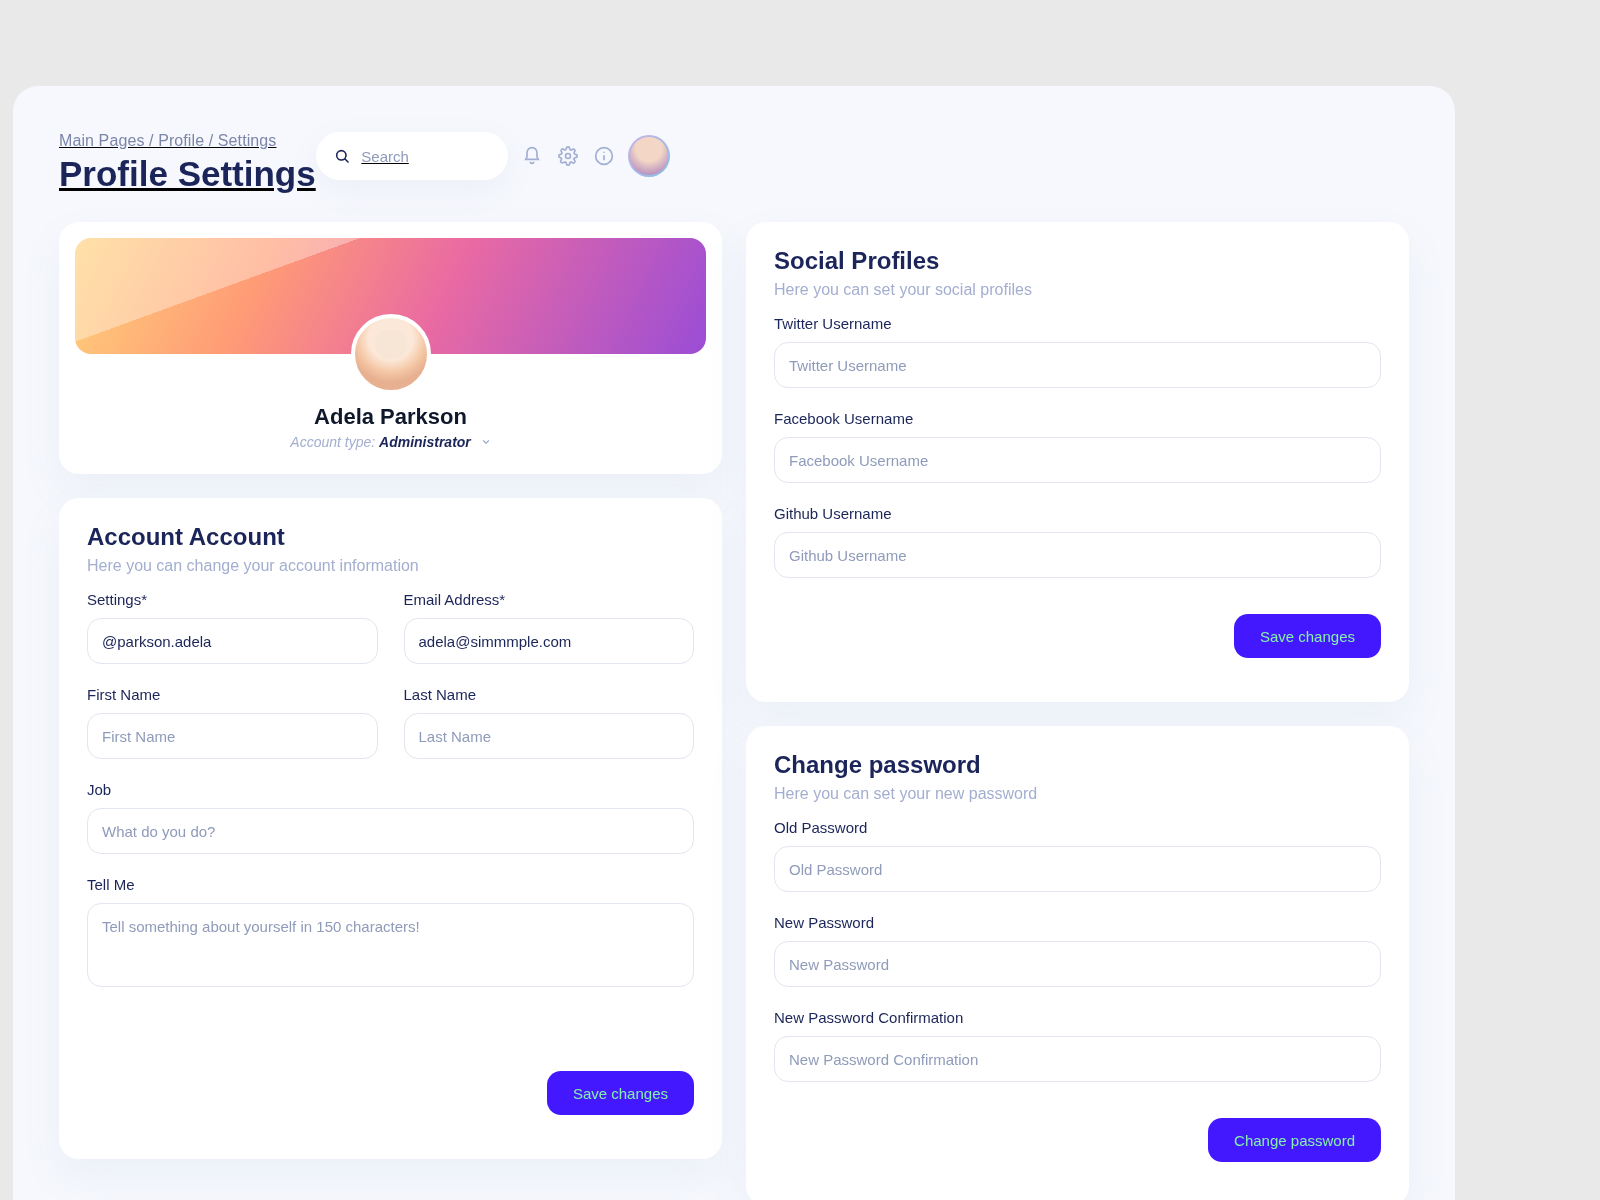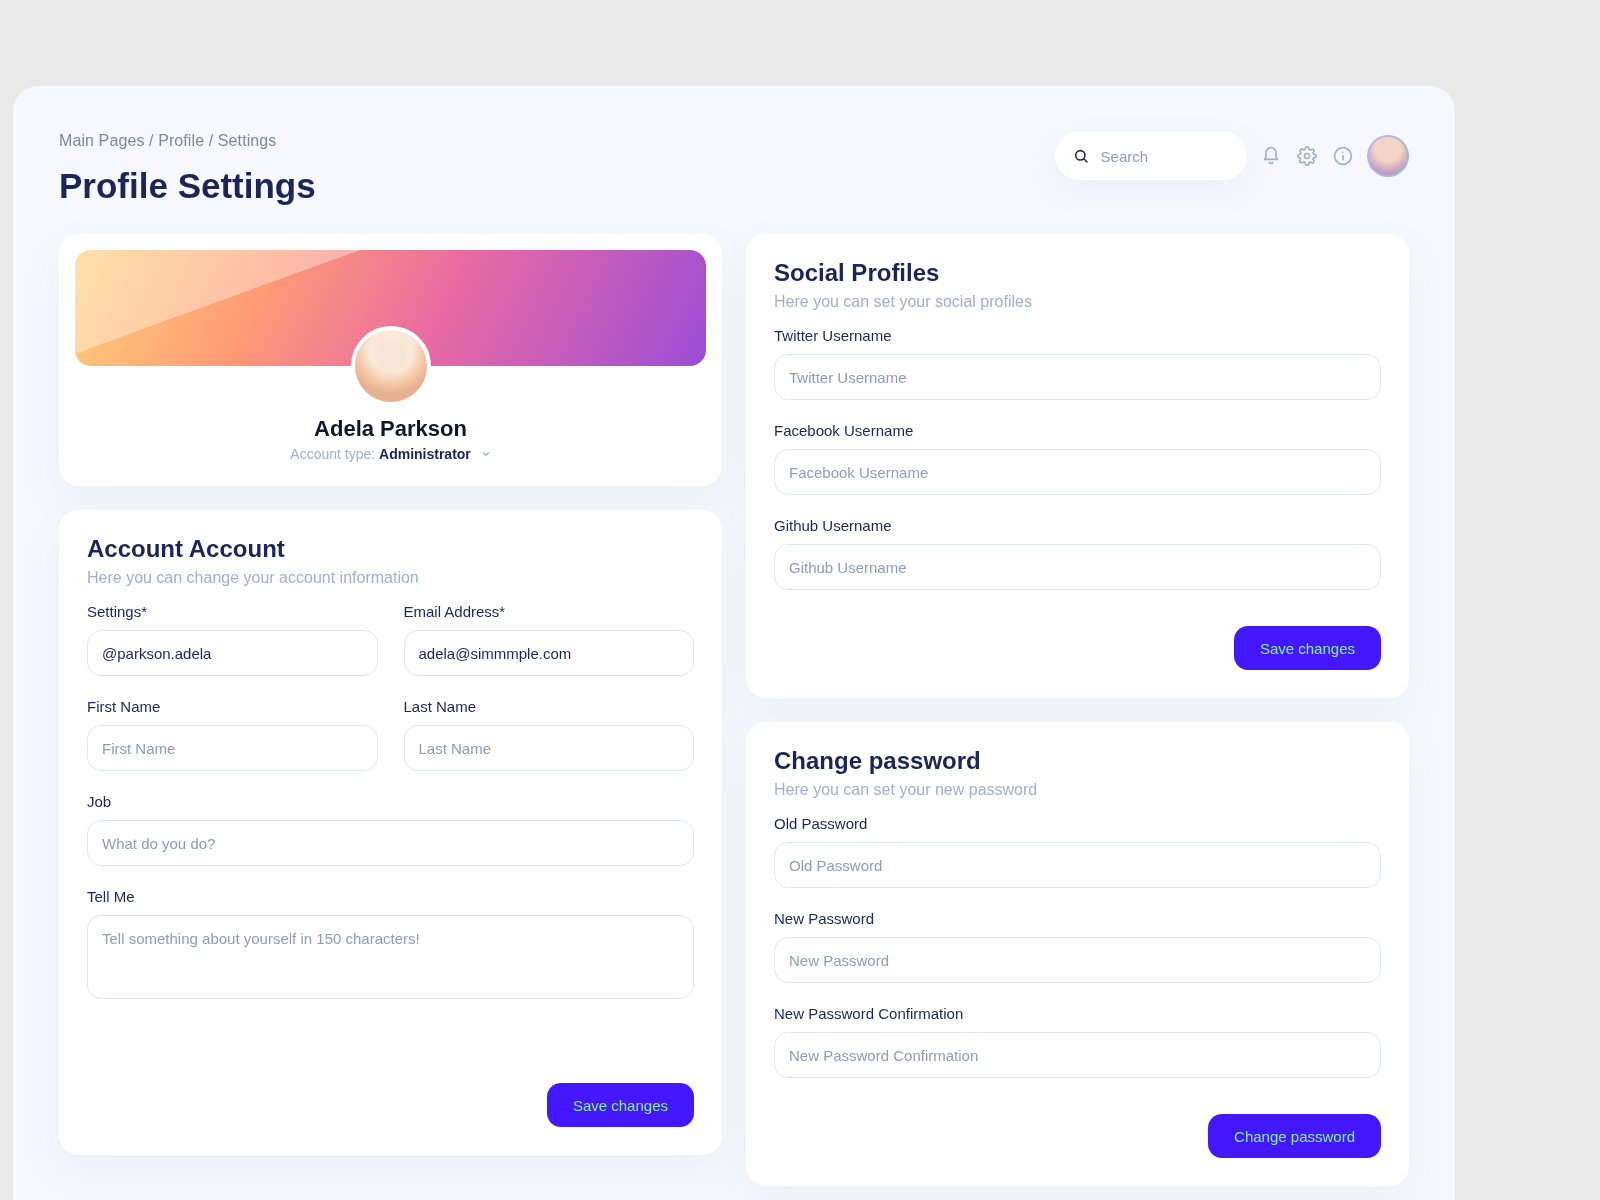--- a/index.html
+++ b/index.html
@@ -6,42 +6,42 @@
   body { background: #e9e9e9; width: 1600px; height: 1200px; overflow: hidden; }
   .app-shell { background: #e9e9e9; padding-top: 86px; }
   .main-panel {
     width: 1442px;
     margin-left: 13px;
     background: #f6f8fd;
     border-radius: 25px 25px 0 0;
     padding: 46px 46px 0 46px;
     height: 1114px;
   }
-  .topbar { display:flex; justify-content:space-between; align-items:flex-start; }
+  .topbar { display:flex; justify-content:flex-start; align-items:flex-start;text-decoration:underline; }
   .breadcrumb { font-size: 16px; color:#7b86a8; letter-spacing:.1px; }
-  .page-title { font-size: 35px; font-weight:700; color:#1b2559; margin-top:16px; }
+  .page-title { font-size: 35px; font-weight:700; color:#1b2559; margin-top:4px; }
   .top-right { display:flex; align-items:center; gap:12px; }
   .search-pill {
     display:flex; align-items:center; gap:10px;
     background:#fff; border-radius: 999px;
     height:48px; width:192px; padding: 0 16px;
     box-shadow: 0 10px 30px rgba(112,144,176,.08);
   }
   .search-pill input { border:none; outline:none; font-size:15px; color:#404040; width:100%; background:transparent; }
   .search-pill input::placeholder { color:#8f9bba; }
   .icon-btn { width:24px; height:24px; display:flex; align-items:center; justify-content:center; cursor:pointer; color:#a3aed0; }
   .avatar {
     width:42px; height:42px; border-radius:50%;
     background: linear-gradient(135deg,#c9b3e6,#8abde3);
     display:flex; align-items:center; justify-content:center; overflow:hidden;
   }
   .avatar-inner { width:38px;height:38px;border-radius:50%;background: radial-gradient(circle at 50% 30%, #f3d6c6 0 40%, #b48bbf 85%); }
   .columns { display:flex; gap:24px; margin-top:28px; }
   .col { flex:1; display:flex; flex-direction:column; gap:24px; }
-  .card { background:#fff; border-radius:20px; padding:25px 28px 28px 28px; box-shadow: 0 18px 40px rgba(112,144,176,.08); }
+  .card { background:#fff; border-radius:20px; padding:25px 28px 44px 28px; box-shadow: 0 18px 40px rgba(112,144,176,.08); }
   .card-title { font-size:24px; font-weight:700; color:#1b2559; }
   .card-sub { font-size:16px; color:#a3aed0; margin-top:6px; }
   .form { margin-top:16px; display:flex; flex-direction:column; gap:22px; }
   .row-2 { display:flex; gap:26px; }
   .row-2 > .field { flex:1; }
   .field label { display:block; font-size:15px; font-weight:500; color:#1b2559; margin-bottom:10px; }
   .input, .textarea {
     width:100%; border:1px solid #e1e6f0; border-radius:14px;
     font-size:15px; color:#1b2559; background:#fff;
   }
@@ -69,21 +69,21 @@
   .pfp {
     width:80px; height:80px; border-radius:50%; border:4px solid #fff;
     background: radial-gradient(circle at 50% 28%, #fce8d8 0 35%, #f4c6a3 55%, #e7b090 70%);
     position:relative; overflow:hidden;
   }
   .pfp::after{
     content:""; position:absolute; top:12px; left:14px; right:14px; height:46px;
     background: radial-gradient(circle at 50% 30%, #f7e6d6 0 40%, transparent 41%);
   }
   .profile-name { font-size:22px; font-weight:700; color:#0f172a; margin-top:10px; }
-  .profile-meta { font-size:14px; color:#a3aed0; margin-top:4px; }
+  .profile-meta { font-size:14px; color:#a3aed0; margin-top:4px;font-style:italic; }
   .profile-meta b { color:#1b2559; font-weight:600; }
   .chev { display:inline-block; margin-left:6px; color:#a3aed0; }
   svg { display:block; }
 </style>
 </head>
 <body>
 
 <div class="app-shell">
   <div class="main-panel">
 

